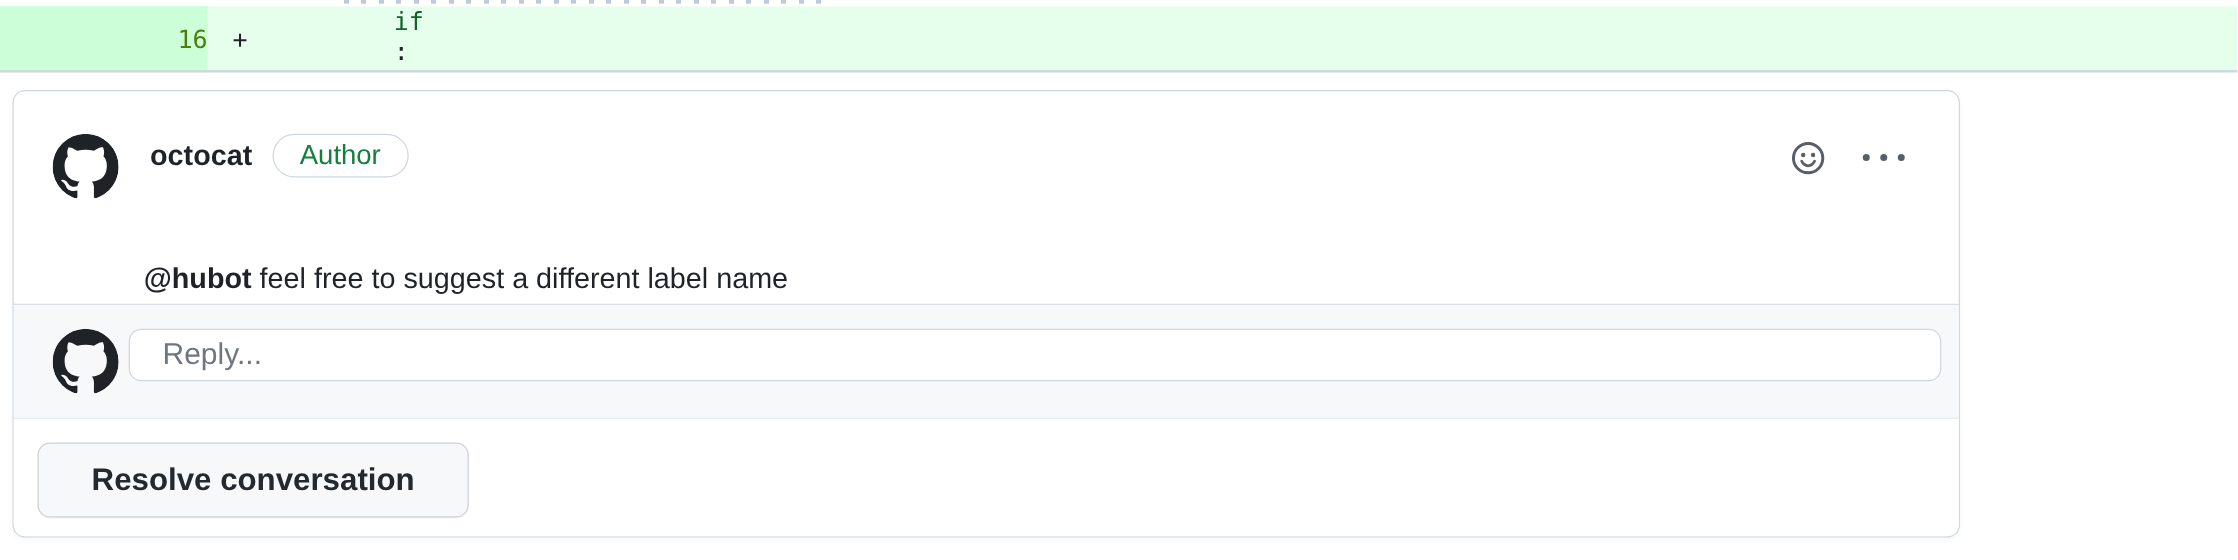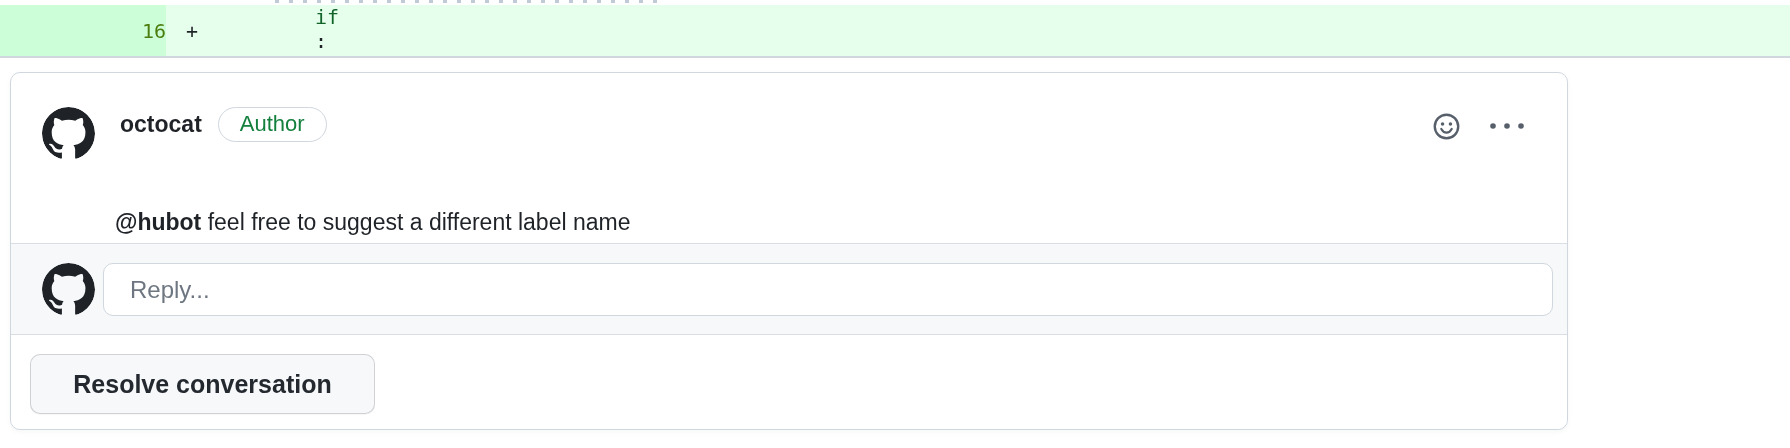--- a/index.html
+++ b/index.html
@@ -72,21 +72,21 @@
     font-size: 23px; line-height: 28px; color: #1f2328; margin-top: 28px;
   }
   .mention { font-weight: 700; color: #1f2328; text-decoration: none; }
 
   
   .reply-section {
     position: absolute; left: 0; top: 170px; width: 100%; height: 91px;
     background: #f6f8fa; border-top: 1px solid #d8dee4;
   }
   .reply-input {
-    position: absolute; left: 92px; top: 19px; width: 1450px; height: 53px;
+    position: absolute; left: 92px; top: 19px; width: 1450px; height: 42px;
     border: 1px solid #d0d7de; border-radius: 10px; background: #ffffff;
     padding: 0 20px 0 26px; font-family: "Liberation Sans", sans-serif;
     font-size: 24px; color: #1f2328; outline: none;
   }
   .reply-input::placeholder { color: #6e7781; opacity: 1; }
 
   
   .resolve-section {
     position: absolute; left: 0; top: 261px; width: 100%; height: 95px;
     background: #ffffff; border-top: 1px solid #d8dee4;

